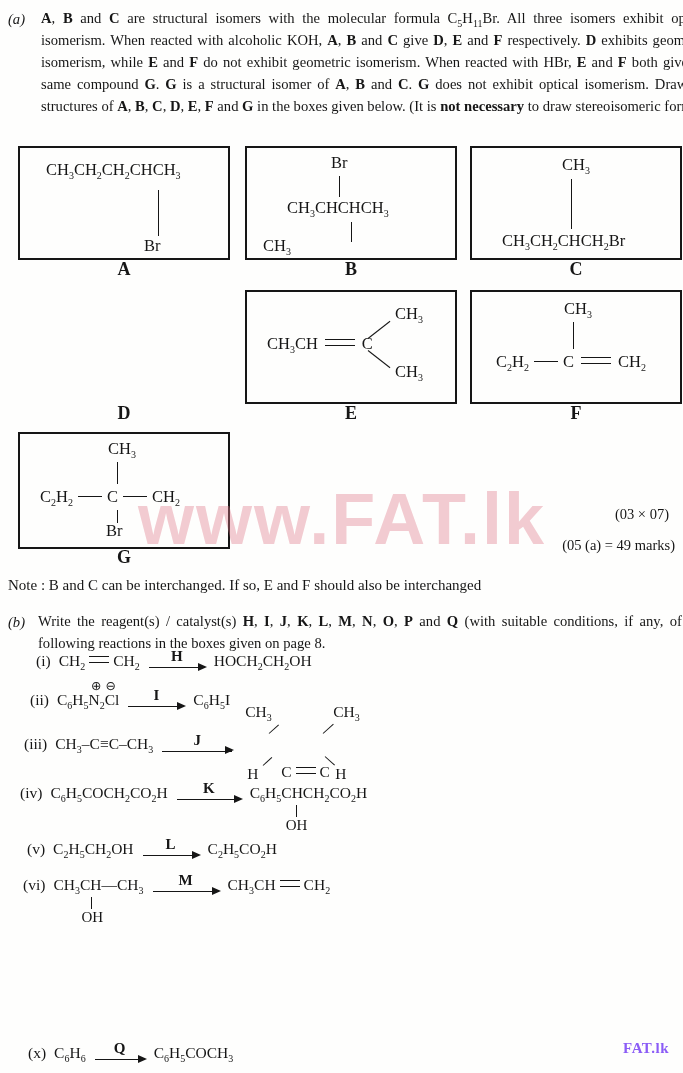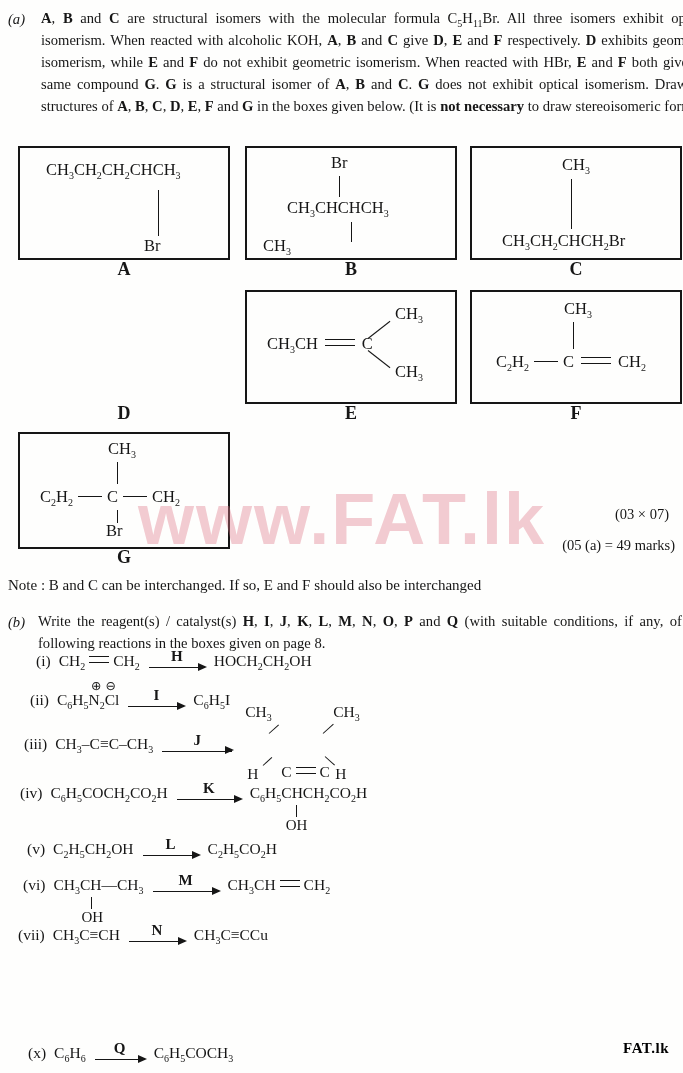--- a/index.html
+++ b/index.html
@@ -34,21 +34,21 @@
   .charges{position:absolute;top:-13px;left:34px;font-size:12.5px;letter-spacing:4px;
            font-family:"DejaVu Sans",sans-serif;}
   .ohv{position:absolute;width:0;border-left:1.4px solid #161616;height:12px;}
   .ohtxt{position:absolute;font-size:15px;}
   .cis{position:relative;display:inline-block;width:122px;height:82px;font-size:15.5px;}
   
   .watermark{position:absolute;left:138px;top:478px;font-family:"Liberation Sans","DejaVu Sans",sans-serif;
       font-weight:700;font-size:72px;letter-spacing:2px;color:rgba(224,122,138,0.38);white-space:nowrap;z-index:6;}
   .marks{position:absolute;font-size:14.5px;}
   .note{position:absolute;font-weight:400;font-size:15px;white-space:nowrap;}
-  .brand{position:absolute;font-weight:700;font-size:15px;color:#000000;letter-spacing:0.5px;}
+  .brand{position:absolute;font-weight:700;font-size:15px;color:#8b5cf6;letter-spacing:0.5px;}
 </style>
 </head>
 <body>
 
 <div id="page">
 
   <div class="qpara" style="left:8px;top:8px;width:670px;padding-left:33px;">
     <span class="qlabel">(a)</span>
     <span><b>A</b>, <b>B</b> and <b>C</b> are structural isomers with the molecular formula C<sub>5</sub>H<sub>11</sub>Br. All three isomers exhibit optical isomerism. When reacted with alcoholic KOH, <b>A</b>, <b>B</b> and <b>C</b> give <b>D</b>, <b>E</b> and <b>F</b> respectively. <b>D</b> exhibits geometric isomerism, while <b>E</b> and <b>F</b> do not exhibit geometric isomerism. When reacted with HBr, <b>E</b> and <b>F</b> both give the same compound <b>G</b>. <b>G</b> is a structural isomer of <b>A</b>, <b>B</b> and <b>C</b>. <b>G</b> does not exhibit optical isomerism. Draw the structures of <b>A</b>, <b>B</b>, <b>C</b>, <b>D</b>, <b>E</b>, <b>F</b> and <b>G</b> in the boxes given below. (It is <b>not necessary</b> to draw stereoisomeric forms.)</span>
   </div>
@@ -188,29 +188,20 @@
       <div class="ohv" style="left:38px;top:21px;"></div>
       <span class="ohtxt fml" style="left:28px;top:33px;">OH</span>
     </span>
     <span class="arrow">
         <span class="al">M</span>
         <span class="sh" style="width:66px;"></span>
       </span>
     <span class="fml">CH<sub>3</sub>CH<span class="db"></span>CH<sub>2</sub></span>
   </div>
 
-  <div class="rxn" style="left:18px;top:925px;">
-    <span class="num">(vii)</span>
-    <span class="fml">CH<sub>3</sub>C≡CH</span>
-    <span class="arrow">
-        <span class="al">N</span>
-        <span class="sh"></span>
-      </span>
-    <span class="fml">CH<sub>3</sub>C≡CCu</span>
-  </div>
 
 
 
   <div class="rxn" style="left:28px;top:1043px;">
     <span class="num">(x)</span>
     <span class="fml">C<sub>6</sub>H<sub>6</sub></span>
     <span class="arrow">
         <span class="al">Q</span>
         <span class="sh" style="width:50px;"></span>
       </span>

